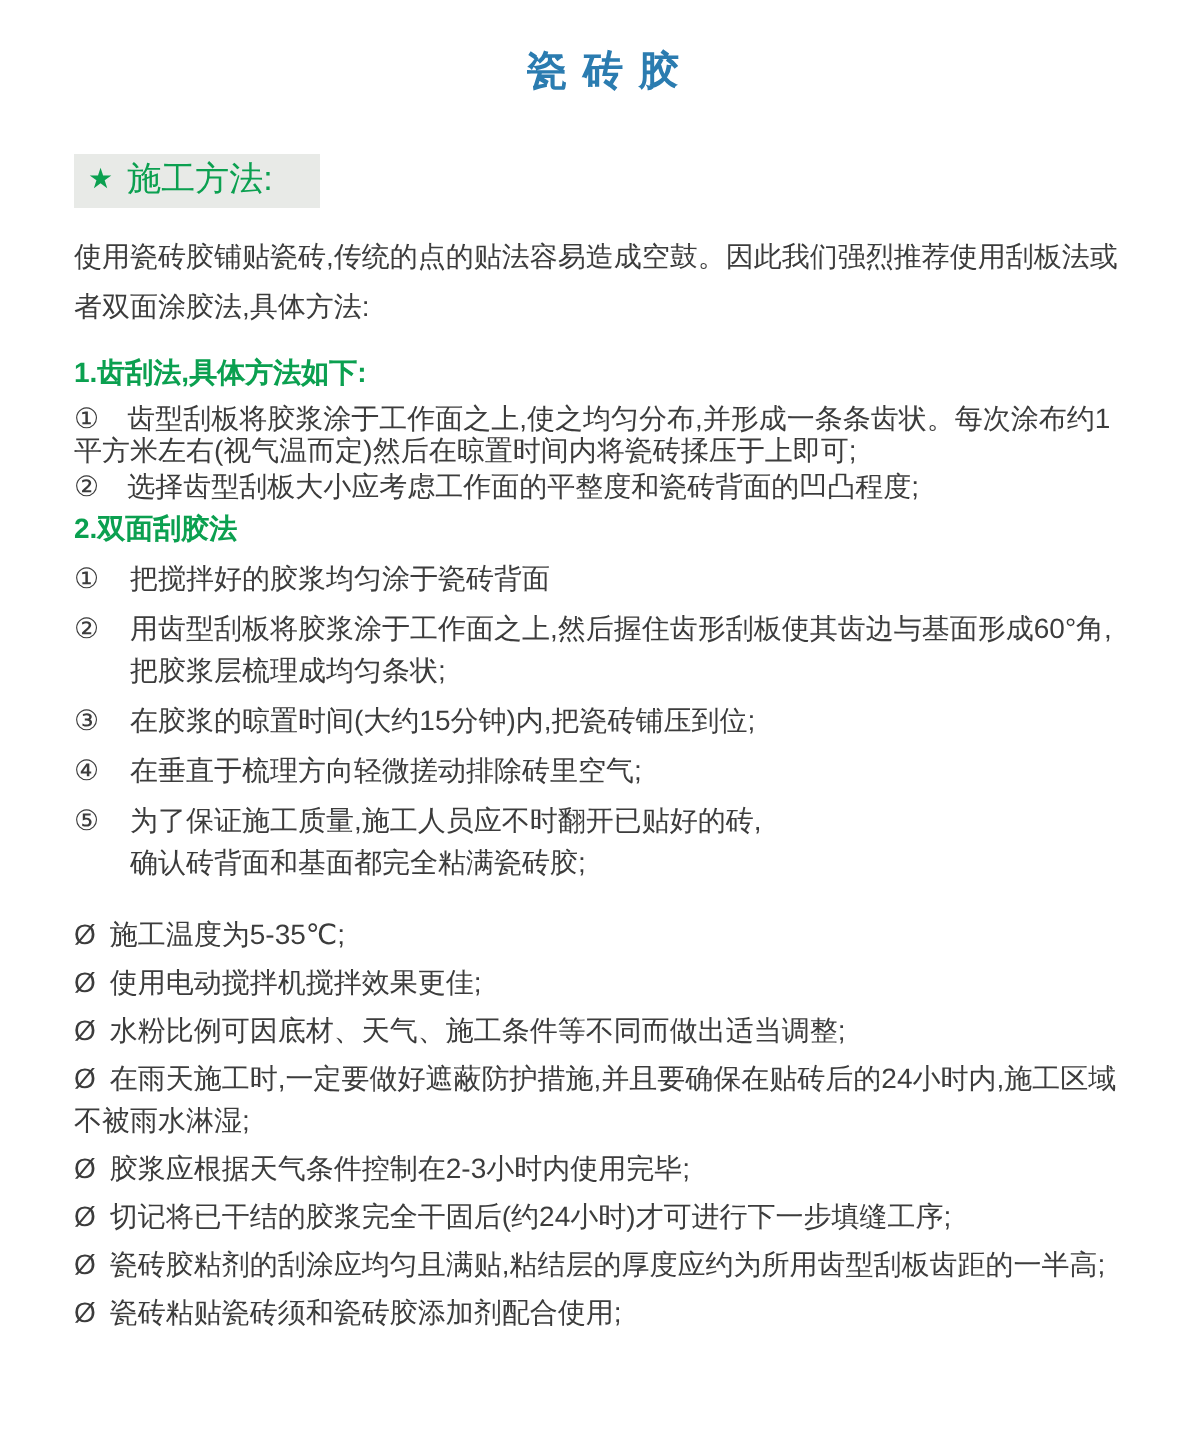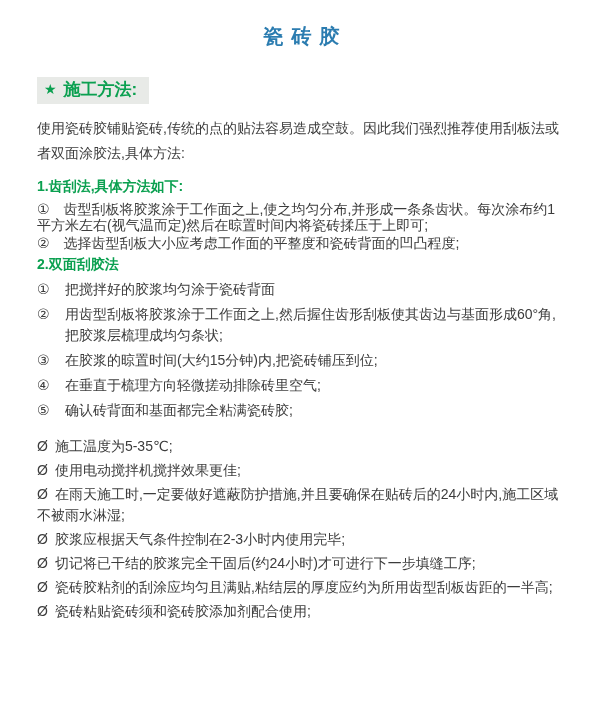--- a/index.html
+++ b/index.html
@@ -30,24 +30,24 @@
     letter-spacing: 8px;
     padding-left: 8px; 
     color: var(--title_blue, #2b7cb0);
   }
   .chip-row { margin-top: 23px; }
   .chip-row.second { margin-top: 17px; }
   .chip {
     display: inline-block;
     background: var(--chip_bg, #e8eae7);
     color: var(--accent_green, #0ba050);
-    font-weight: bold;
+    font-weight: normal;
     font-size: 17px;
     line-height: 23px;
-    padding: 1px 12px 2px 7px;
+    padding: 1px 24px 2px 7px;
   }
   .chip .star {
     font-size: 14px;
     margin-right: 7px;
     position: relative;
     top: -1px;
   }
   .intro {
     margin: 12px 0 9px;
     line-height: 25px;
@@ -128,28 +128,30 @@
   <div class="hang-item">
     <span class="num">④</span>
     <div class="htext">
       <div>在垂直于梳理方向轻微搓动排除砖里空气;</div>
     </div>
   </div>
 
   <div class="hang-item">
     <span class="num">⑤</span>
     <div class="htext">
+      <div>为了保证施工质量,施工人员应不时翻开已贴好的砖,</div>
       <div>确认砖背面和基面都完全粘满瓷砖胶;</div>
     </div>
   </div>
 
 
   <div class="bullets">
     <div class="bullet-item"><span class="bullet-glyph">Ø</span><span class="bgap"></span><span>施工温度为5-35℃;</span></div>
     <div class="bullet-item"><span class="bullet-glyph">Ø</span><span class="bgap"></span><span>使用电动搅拌机搅拌效果更佳;</span></div>
+    <div class="bullet-item"><span class="bullet-glyph">Ø</span><span class="bgap"></span><span>水粉比例可因底材、天气、施工条件等不同而做出适当调整;</span></div>
     <div class="bullet-item"><span class="bullet-glyph">Ø</span><span class="bgap"></span><span>在雨天施工时,一定要做好遮蔽防护措施,并且要确保在贴砖后的24小时内,施工区域不被雨水淋湿;</span></div>
     <div class="bullet-item"><span class="bullet-glyph">Ø</span><span class="bgap"></span><span>胶浆应根据天气条件控制在2-3小时内使用完毕;</span></div>
     <div class="bullet-item"><span class="bullet-glyph">Ø</span><span class="bgap"></span><span>切记将已干结的胶浆完全干固后(约24小时)才可进行下一步填缝工序;</span></div>
     <div class="bullet-item"><span class="bullet-glyph">Ø</span><span class="bgap"></span><span>瓷砖胶粘剂的刮涂应均匀且满贴,粘结层的厚度应约为所用齿型刮板齿距的一半高;</span></div>
     <div class="bullet-item"><span class="bullet-glyph">Ø</span><span class="bgap"></span><span>瓷砖粘贴瓷砖须和瓷砖胶添加剂配合使用;</span></div>
 
   </div>
 
 </div>
 

